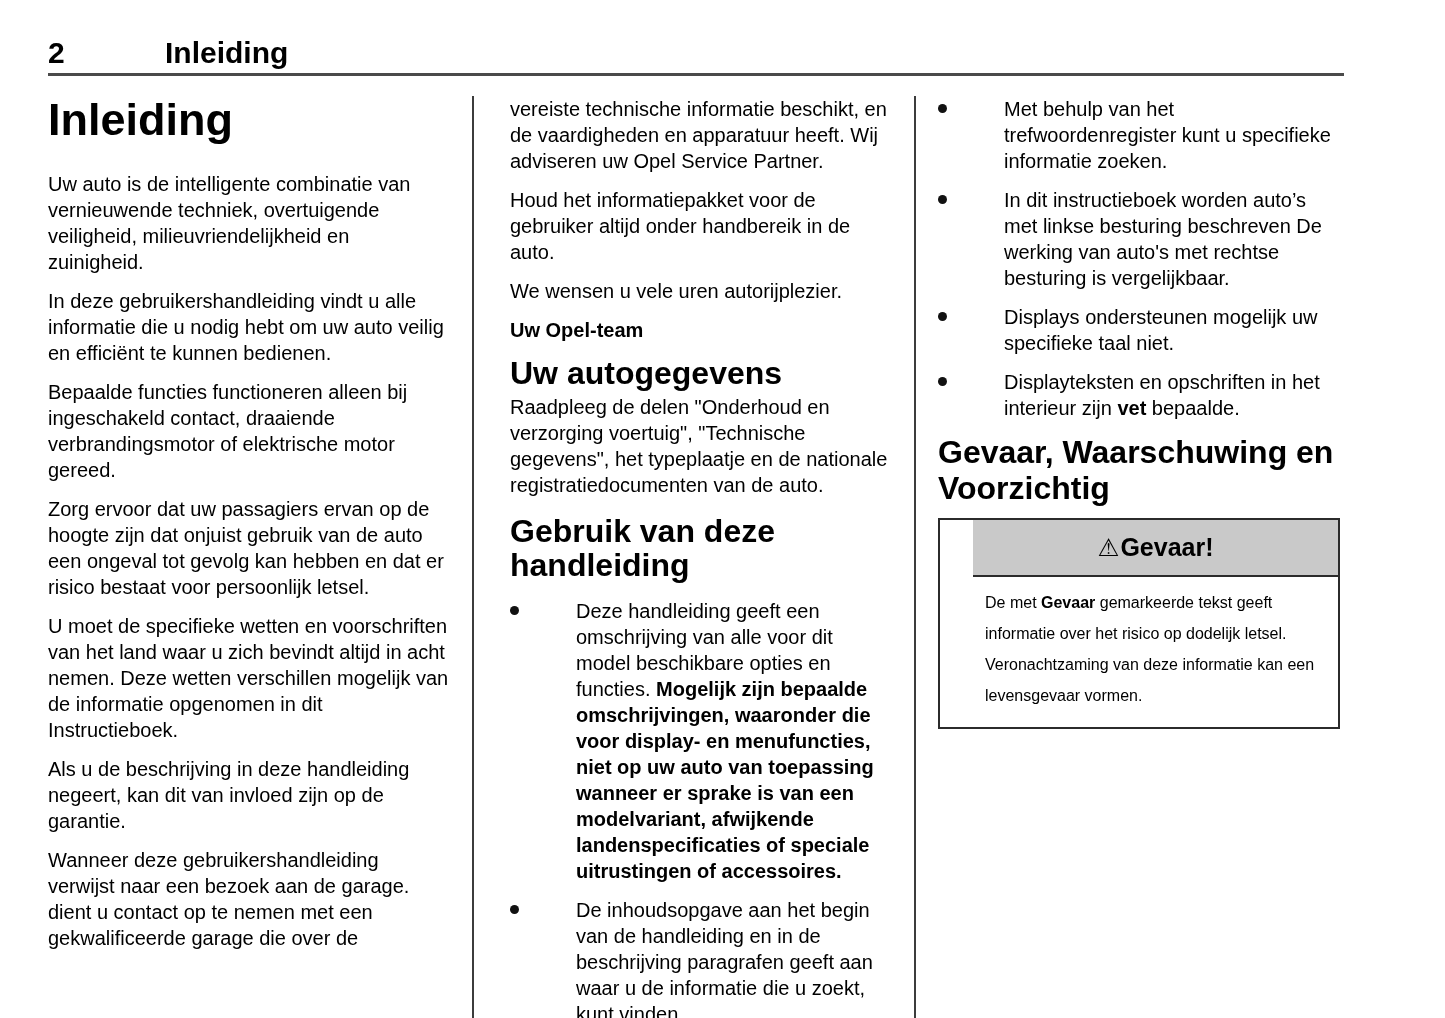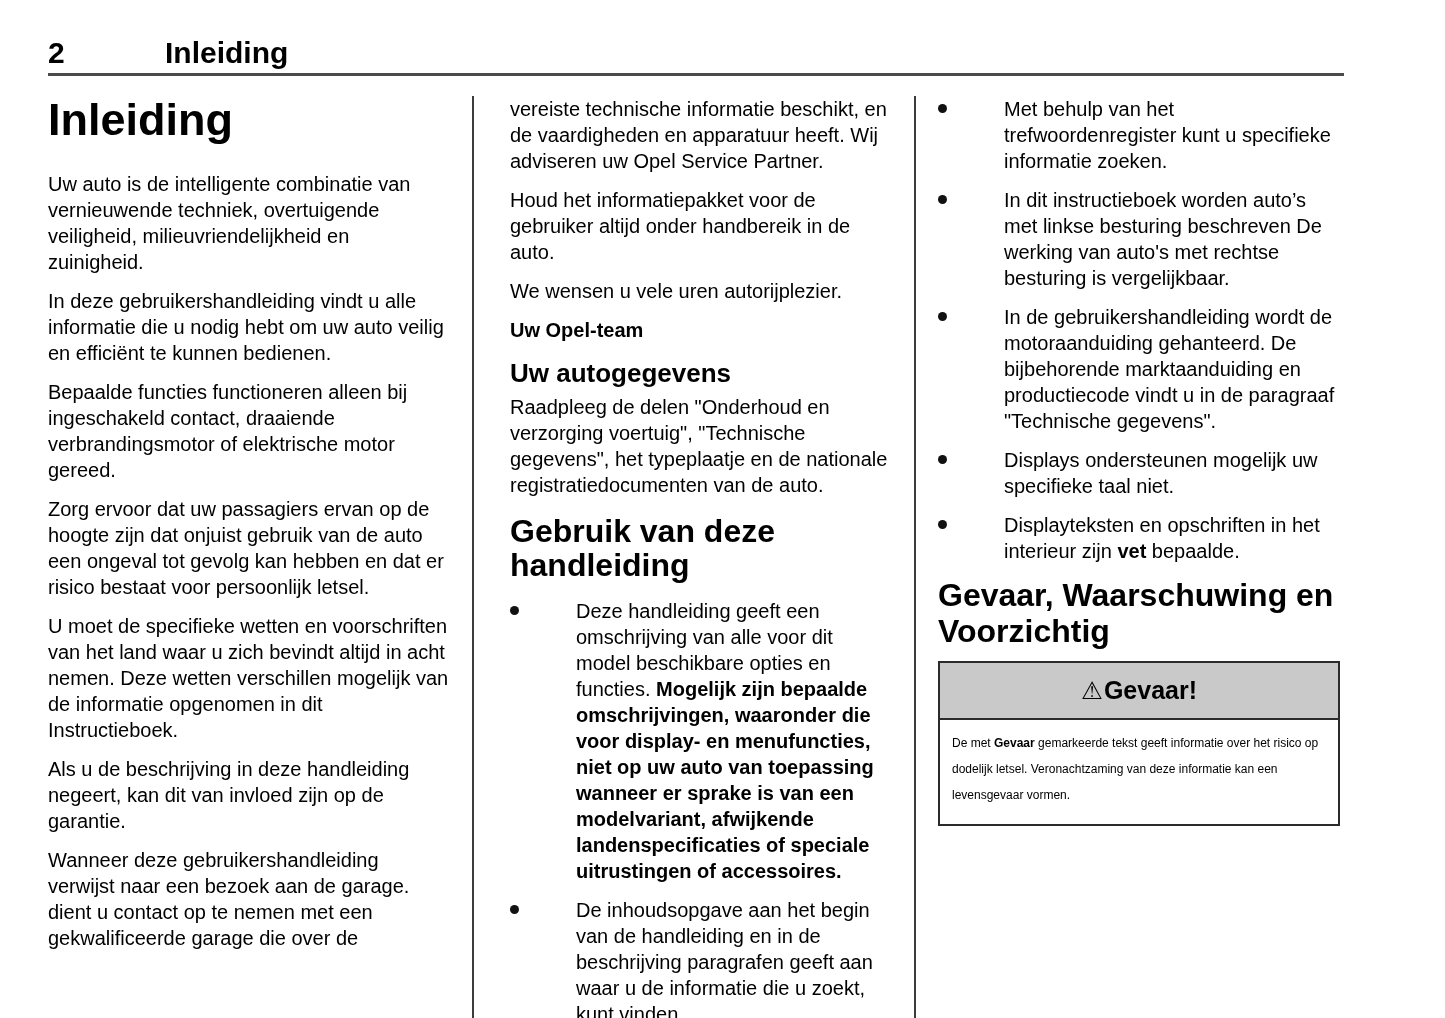--- a/index.html
+++ b/index.html
@@ -21,39 +21,39 @@
   .col { box-sizing:border-box; }
   .col-1 { width:402px; }
   .col-2 { width:420px; margin-left:22px; border-left:2px solid #3c3c3c; padding-left:36px; }
   .col-3 { width:426px; margin-left:22px; border-left:2px solid #3c3c3c; padding-left:22px; }
 
   .doc-title { font-size:45px; font-weight:bold; line-height:1.05; margin:0 0 28px 0; }
   p.body { font-size:20px; line-height:26px; margin:0 0 13px 0; }
   .bold { font-weight:bold; }
   .signature { font-weight:bold; }
 
-  h2.section { font-size:26px; font-weight:bold; line-height:34px; margin:4px 0 4px 0; }
+  h2.section { font-size:32px; font-weight:bold; line-height:34px; margin:4px 0 4px 0; }
   h2.section-gap { font-size:32px; font-weight:bold; line-height:34px; margin:16px 0 16px 0; }
   h2.section-two-line { font-size:32px; font-weight:bold; line-height:36px; margin:10px 0 12px 0; }
 
   .bullet { display:flex; margin:0 0 13px 0;gap:47px; }
   .bullet .dot {
     flex:0 0 9px; width:9px; height:9px; border-radius:50%;
     background:#111; margin:8px 10px 0 0;
   }
   .bullet .btext { font-size:20px; line-height:26px; }
 
   
-  .danger-box { border:2px solid #2b2b2b; margin-top:2px; }
+  .danger-box { border:2px solid #2b2b2b; margin-top:2px;padding-left:33px; }
   .danger-box-header {
     background:#c9c9c9; border-bottom:2px solid #2b2b2b;
     text-align:center; font-weight:bold; font-size:25px; padding:13px 0;
   }
   .warning-glyph { font-weight:normal; font-size:0.98em; margin-right:1px; }
-  .danger-box-body { padding:10px 12px 16px 12px; font-size:12px; line-height:26px; }
+  .danger-box-body { padding:10px 12px 16px 12px; font-size:16px; line-height:31px; }
 </style>
 </head>
 <body>
 
 <div class="page">
   <div class="content">
 
     <div class="running-header">
       <span class="page-number">2</span>
       <span class="chapter-title">Inleiding</span>
@@ -98,24 +98,20 @@
         <div class="bullet">
           <span class="dot"></span>
           <span class="btext">Met behulp van het trefwoordenregister kunt u specifieke informatie zoeken.</span>
         </div>
         <div class="bullet">
           <span class="dot"></span>
           <span class="btext">In dit instructieboek worden auto’s met linkse besturing beschreven De werking van auto's met rechtse besturing is vergelijkbaar.</span>
         </div>
         <div class="bullet">
           <span class="dot"></span>
-          <span class="btext">In de gebruikershandleiding wordt de motoraanduiding gehanteerd. De bijbehorende marktaanduiding en productiecode vindt u in de paragraaf "Technische gegevens".</span>
-        </div>
-        <div class="bullet">
-          <span class="dot"></span>
           <span class="btext">Displays ondersteunen mogelijk uw specifieke taal niet.</span>
         </div>
         <div class="bullet">
           <span class="dot"></span>
           <span class="btext"><span>Displayteksten en opschriften in het interieur zijn </span><span class="bold">vet</span><span> bepaalde.</span></span>
         </div>
 
         <h2 class="section-two-line">Gevaar, Waarschuwing en Voorzichtig</h2>
 
         <div class="danger-box">

